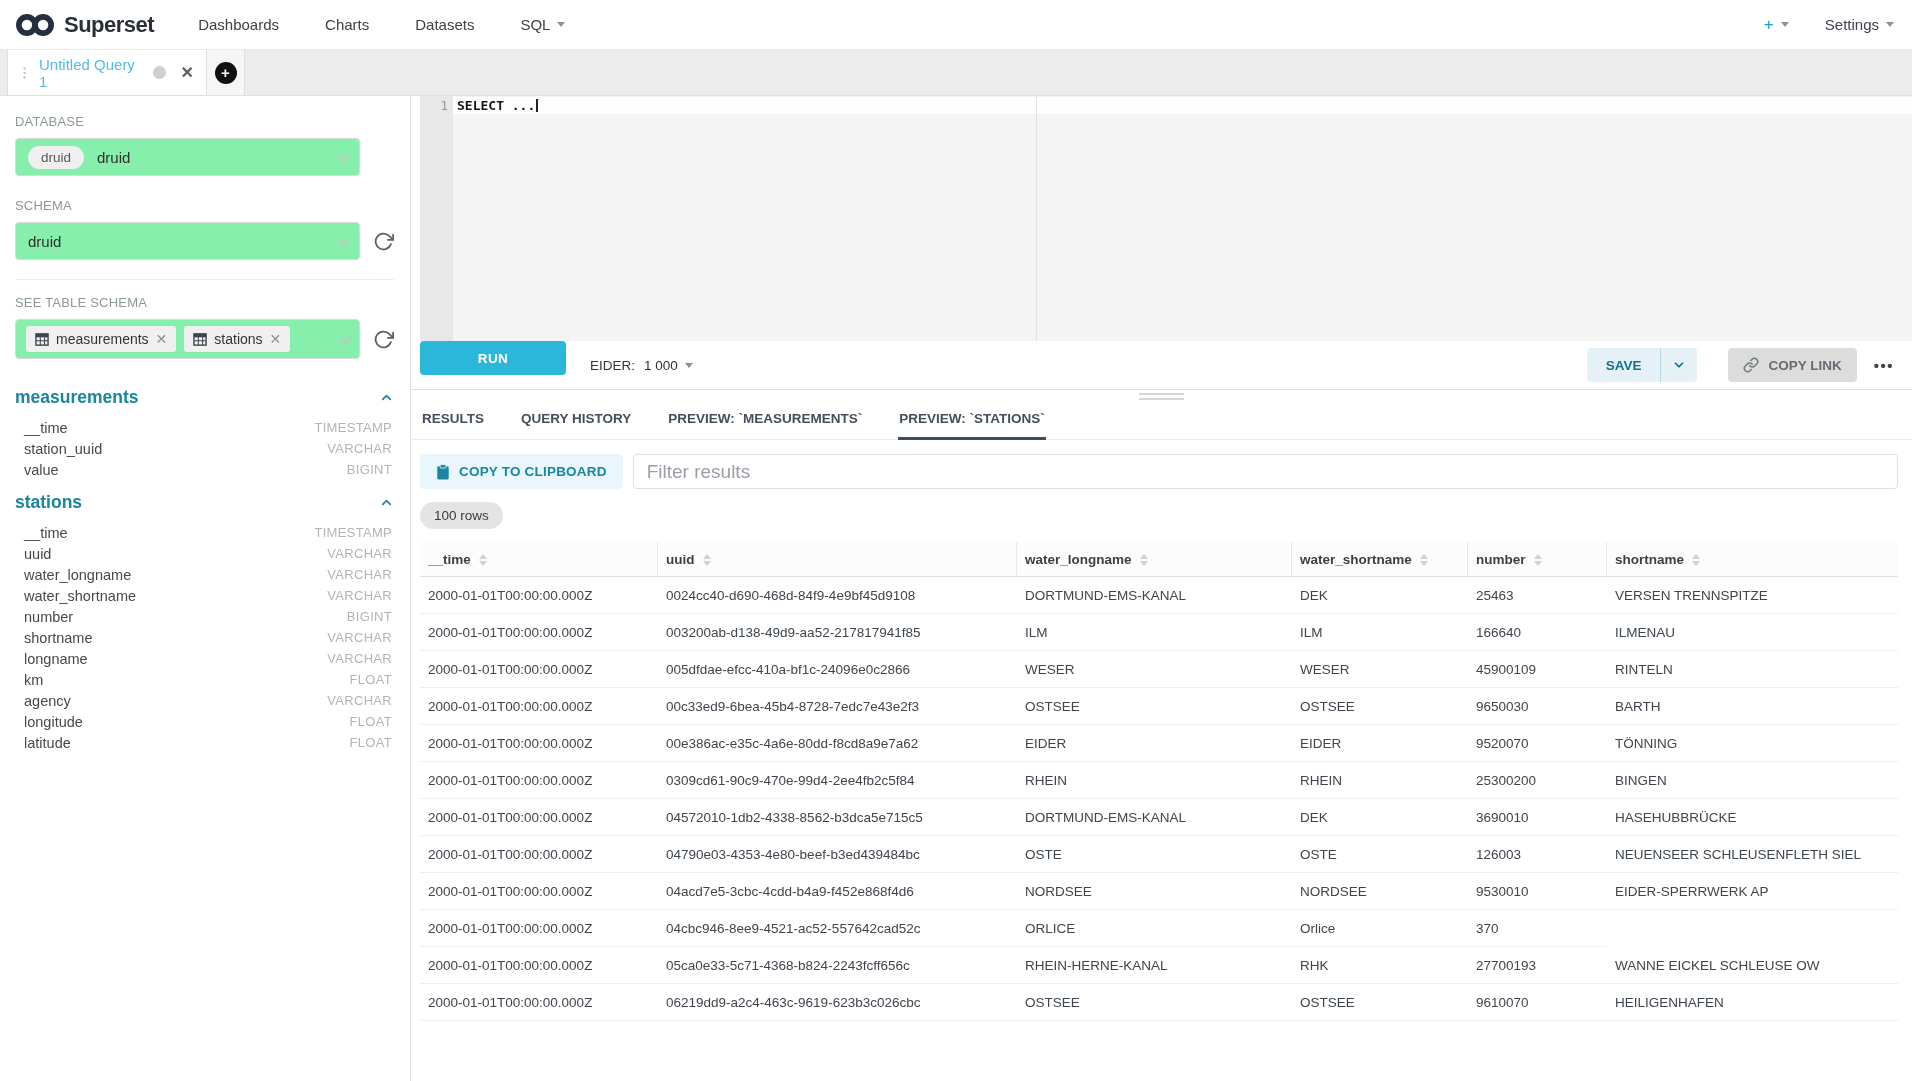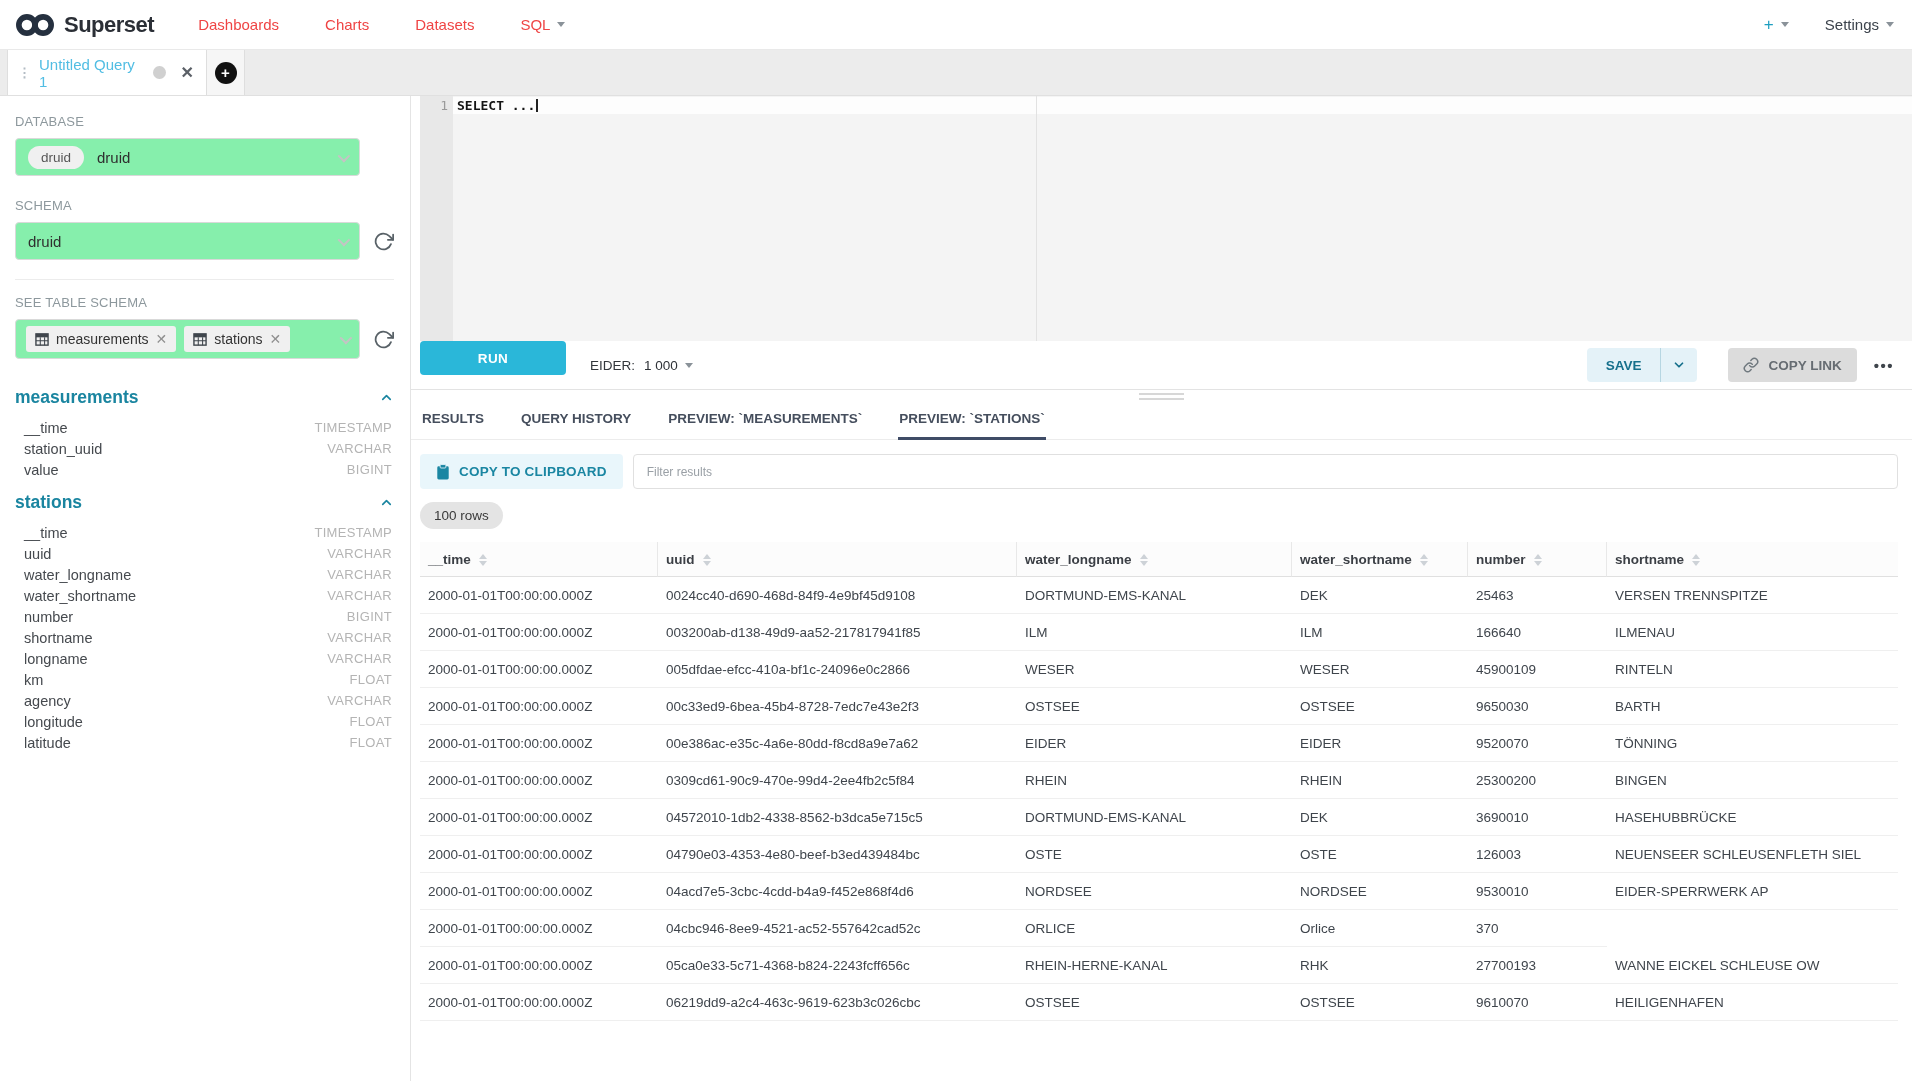--- a/index.html
+++ b/index.html
@@ -6,21 +6,21 @@
   html,body { margin:0; padding:0; }
   body {
     width:1912px; height:1081px; overflow:hidden; background:#fff;
     font-family:"Liberation Sans", sans-serif; color:#484848;
   }
   
   .navbar { height:50px; display:flex; align-items:center; padding:0 18px 0 14px; border-bottom:1px solid #e9e9e9; background:#fff; }
   .brand { display:flex; align-items:center; gap:8px; margin-right:44px; }
   .brand-name { font-size:22px; font-weight:bold; color:#2b2f36; letter-spacing:-0.5px; }
   .nav-items { display:flex; align-items:center; gap:46px; }
-  .nav-item { font-size:15px; color:#ef4444; cursor:pointer; display:flex; align-items:center; }
+  .nav-item { font-size:15px; color:#404040; cursor:pointer; display:flex; align-items:center; }
   .nav-right { margin-left:auto; display:flex; align-items:center; gap:36px; }
   .nav-plus { color:#1e9ec0; font-size:17px; display:flex; align-items:center; cursor:pointer; }
   .nav-settings { font-size:15px; color:#3c434c; display:flex; align-items:center; cursor:pointer; }
   .caret { display:inline-block; width:0; height:0; border-left:4px solid transparent; border-right:4px solid transparent; border-top:5px solid #8a9299; margin-left:7px; }
   
   .tabbar { height:46px; background:#ececec; display:flex; align-items:stretch; border-bottom:1px solid #e0e0e0; }
   .qtab { margin-left:7px; width:200px; background:#fff; border-left:1px solid #dedede; border-right:1px solid #dedede; display:flex; align-items:center; padding:0 12px 0 10px; gap:9px; cursor:pointer; }
   .drag-dots { color:#b3bcc4; font-size:13px; font-weight:bold; letter-spacing:-1px; }
   .qtab-title { font-size:15px; color:#51bde3; }
   .status-dot { width:13px; height:13px; border-radius:50%; background:#d0d0d0; }
@@ -72,21 +72,21 @@
   .more-btn { background:none; border:none; color:#3f454c; font-size:15px; font-weight:bold; letter-spacing:1.5px; cursor:pointer; padding:0 2px; }
   
   .south-handle { height:12px; display:flex; flex-direction:column; align-items:center; justify-content:center; gap:3px; cursor:row-resize; }
   .south-handle i { display:block; width:45px; height:2px; background:#d7d7d7; }
   .result-tabs { display:flex; gap:35px; padding:0 2px 0 10px; border-bottom:1px solid #ececec; }
   .rtab { font-size:13.5px; font-weight:600; color:#454e5d; padding:9px 1px 11px; cursor:pointer; border-bottom:3px solid transparent; margin-bottom:-1px; }
   .rtab.active { border-bottom-color:#3f4c66; }
   .results-pane { padding:0 14px 0 9px; }
   .controls-row { margin-top:14px; display:flex; gap:10px; }
   .copyclip-btn { height:35px; background:#e9f6fb; border:none; border-radius:4px; color:#1a86a2; font-weight:bold; font-size:13.5px; letter-spacing:.2px; padding:0 16px; display:flex; align-items:center; gap:9px; cursor:pointer; font-family:inherit; }
-  .filter-input { flex:1; height:35px; border:1px solid #e0e0e0; border-radius:4px; padding:0 13px; font-size:12px; color:#333; font-family:inherit; outline:none; }
+  .filter-input { flex:1; height:35px; border:1px solid #e0e0e0; border-radius:4px; padding:0 13px; font-size:19px; color:#333; font-family:inherit; outline:none; }
   .filter-input::placeholder { color:#9aa0a6; }
   .rowcount-row { margin-top:13px; }
   .rowcount-pill { display:inline-block; background:#e4e4e4; border-radius:15px; padding:6px 14px; font-size:13.5px; color:#3a3a3a; }
   
   .results-table { margin-top:13px; }
   .grid-row { display:grid; grid-template-columns:238px 359px 275px 176px 139px auto; }
   .th { padding:10px 8px 9px; font-size:13.5px; font-weight:bold; color:#3b3f45; border-right:1px solid #e8e8e8; border-bottom:1px solid #e0e0e0; background:#fcfcfc; display:flex; align-items:center; cursor:pointer; }
   .th:last-child { border-right:none; }
   .sort { display:inline-flex; flex-direction:column; gap:2px; margin-left:8px; }
   .sort i { display:block; width:0; height:0; border-left:4px solid transparent; border-right:4px solid transparent; }

